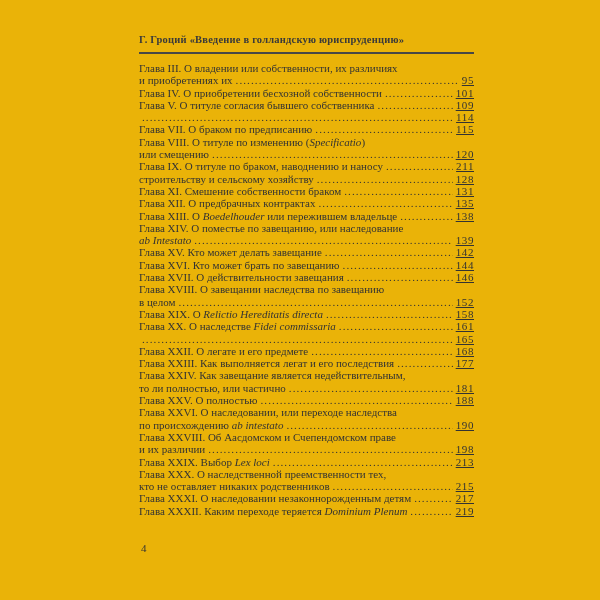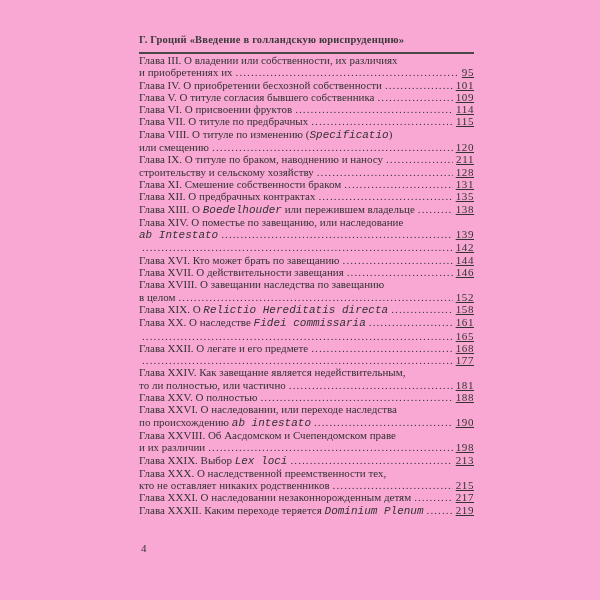--- a/index.html
+++ b/index.html
@@ -6,50 +6,50 @@
   html, body { width: 600px; height: 600px; }
   body {
     background: #ffffff;
     font-family: "Liberation Serif", serif;
     overflow: hidden;
   }
   .scan-page {
     position: relative;
     width: 600px;
     height: 600px;
-    background: #f9a8d4;
+    background: #eab308;
     color: #333333;
   }
   .content {
     position: absolute;
     left: 139px;
     top: 34px;
     width: 335px;
   }
   .running-header {
     font-size: 10.5px;
     font-weight: bold;
     letter-spacing: 0.2px;
     color: #3a3a3a;
     white-space: nowrap;
     padding-bottom: 7px;
     border-bottom: 2px solid #474747;
   }
   .toc {
-    margin-top: 0;
+    margin-top: 8px;
   }
   .toc-line {
     display: flex;
     align-items: baseline;
     font-size: 11px;
     line-height: 12.3px;
     white-space: nowrap;
     color: #333333;
   }
-  .toc-text i { font-style: italic; font-family: Liberation Mono, monospace; }
+  .toc-text i { font-style: italic; }
   .dots {
     flex: 1 1 auto;
     min-width: 4px;
     overflow: hidden;
     margin: 0 3px;
   }
   .dots::before {
     content: "...................................................................................................................";
     letter-spacing: 1.1px;
   }
@@ -84,26 +84,25 @@
           <span class="toc-text"><span>Глава IV. О приобретении бесхозной собственности</span></span>
           <span class="dots"></span>
           <span class="pagenum">101</span>
         </div>
         <div class="toc-line">
           <span class="toc-text"><span>Глава V. О титуле согласия бывшего собственника</span></span>
           <span class="dots"></span>
           <span class="pagenum">109</span>
         </div>
         <div class="toc-line">
-          <span class="toc-text"><span>Глава VI. О присвоении фруктов</span></span>
           <span class="dots"></span>
           <span class="pagenum">114</span>
         </div>
         <div class="toc-line">
-          <span class="toc-text"><span>Глава VII. О титуле по предбрачных</span></span>
+          <span class="toc-text"><span>Глава VII. О браком по предписанию</span></span>
           <span class="dots"></span>
           <span class="pagenum">115</span>
         </div>
         <div class="toc-line">
           <span class="toc-text"><span>Глава VIII. О титуле по изменению (</span><i>Specificatio</i><span>)</span></span>
         </div>
         <div class="toc-line">
           <span class="toc-text"><span>или смещению</span></span>
           <span class="dots"></span>
           <span class="pagenum">120</span>
@@ -135,20 +134,21 @@
         </div>
         <div class="toc-line">
           <span class="toc-text"><span>Глава XIV. О поместье по завещанию, или наследование</span></span>
         </div>
         <div class="toc-line">
           <span class="toc-text"><i>ab Intestato</i></span>
           <span class="dots"></span>
           <span class="pagenum">139</span>
         </div>
         <div class="toc-line">
+          <span class="toc-text"><span>Глава XV. Кто может делать завещание</span></span>
           <span class="dots"></span>
           <span class="pagenum">142</span>
         </div>
         <div class="toc-line">
           <span class="toc-text"><span>Глава XVI. Кто может брать по завещанию</span></span>
           <span class="dots"></span>
           <span class="pagenum">144</span>
         </div>
         <div class="toc-line">
           <span class="toc-text"><span>Глава XVII. О действительности завещания</span></span>
@@ -176,20 +176,21 @@
         <div class="toc-line">
           <span class="dots"></span>
           <span class="pagenum">165</span>
         </div>
         <div class="toc-line">
           <span class="toc-text"><span>Глава XXII. О легате и его предмете</span></span>
           <span class="dots"></span>
           <span class="pagenum">168</span>
         </div>
         <div class="toc-line">
+          <span class="toc-text"><span>Глава XXIII. Как выполняется легат и его последствия</span></span>
           <span class="dots"></span>
           <span class="pagenum">177</span>
         </div>
         <div class="toc-line">
           <span class="toc-text"><span>Глава XXIV. Как завещание является недействительным,</span></span>
         </div>
         <div class="toc-line">
           <span class="toc-text"><span>то ли полностью, или частично</span></span>
           <span class="dots"></span>
           <span class="pagenum">181</span>

